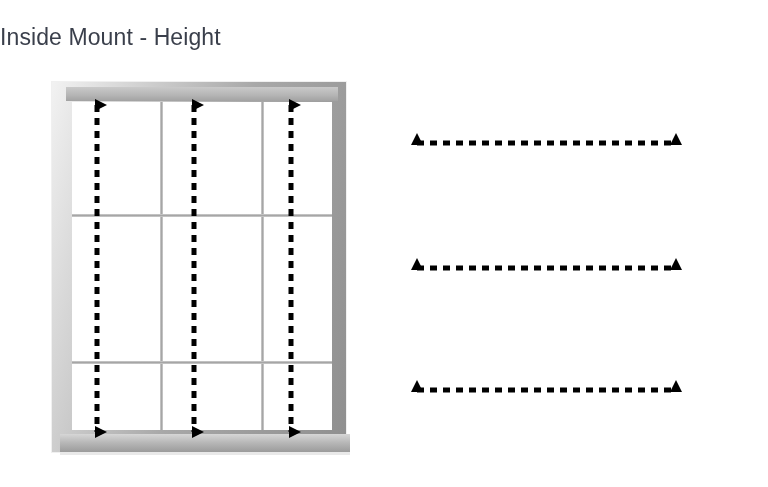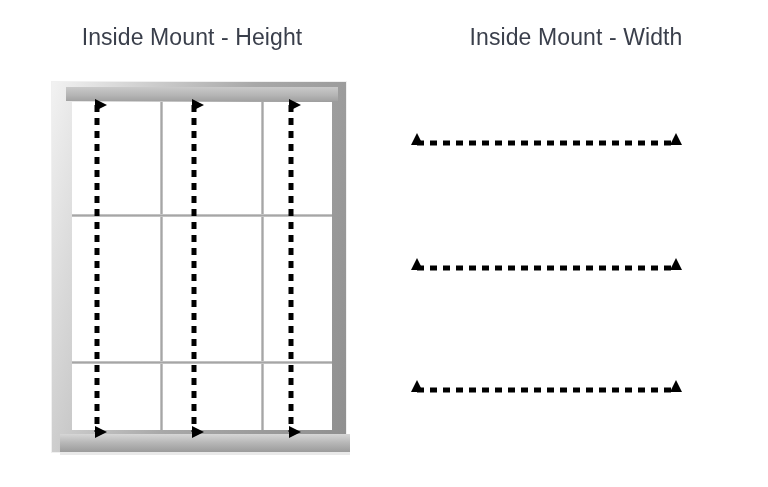--- a/index.html
+++ b/index.html
@@ -29,21 +29,20 @@
     height: 487px;
   }
   .panel-left  { left: 0; }
   .panel-right { left: 384px; }
 
   .panel-title {
     position: absolute;
     top: 24px;
     left: 0;
     width: 384px;
-    text-align: center;
     font-size: 23px;
     font-weight: 400;
     letter-spacing: 0.1px;
     color: #3a3f4b;
     font-family: "Liberation Sans", sans-serif;
     white-space: nowrap;
   }
 
   
   .window {
@@ -163,21 +162,20 @@
           <line x1="97" y1="105" x2="97" y2="432"></line>
           <line x1="194" y1="105" x2="194" y2="432"></line>
           <line x1="291" y1="105" x2="291" y2="432"></line>
         </g>
       </svg>
     </div>
   </div>
 
   <div class="panel panel-right">
 
-    <div class="panel-title">Inside Mount - Width</div>
 
     <div class="arrows">
       <svg width="384" height="487" viewBox="0 0 384 487" xmlns="http://www.w3.org/2000/svg">
         <defs>
           <marker id="ah-left" markerWidth="12" markerHeight="12" refX="6" refY="10" orient="auto" markerUnits="userSpaceOnUse">
             <path d="M6 0 L12 12 L0 12 Z" fill="#000000"></path>
           </marker>
           <marker id="ah-right" markerWidth="12" markerHeight="12" refX="6" refY="10" orient="auto" markerUnits="userSpaceOnUse">
             <path d="M6 0 L12 12 L0 12 Z" fill="#000000"></path>
           </marker>

